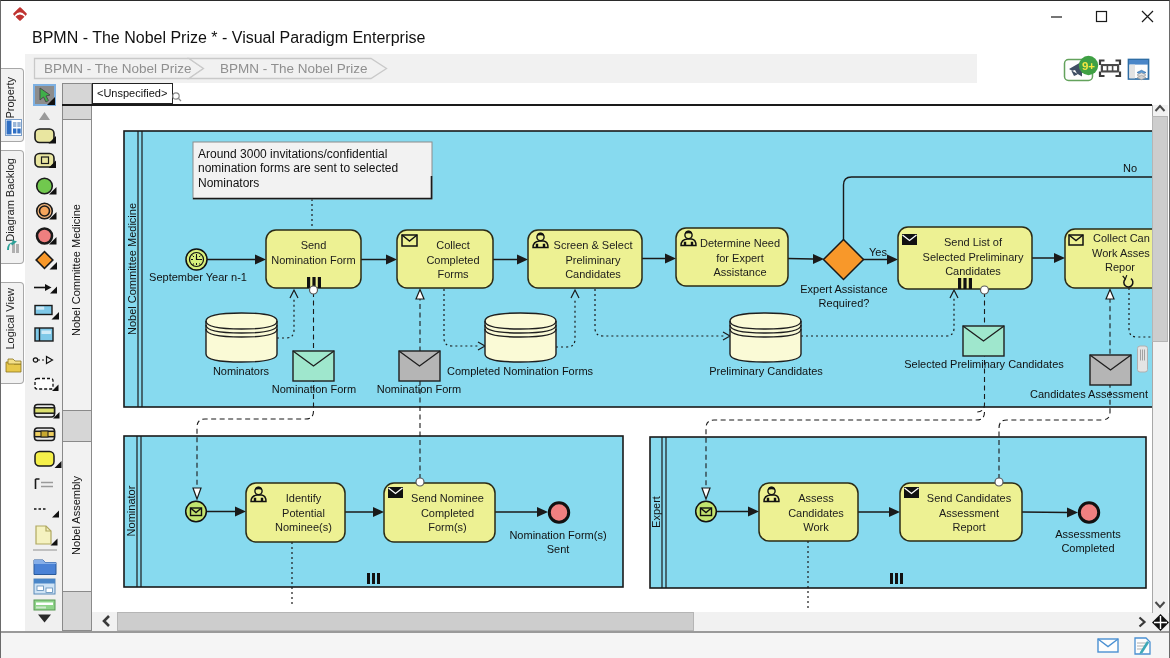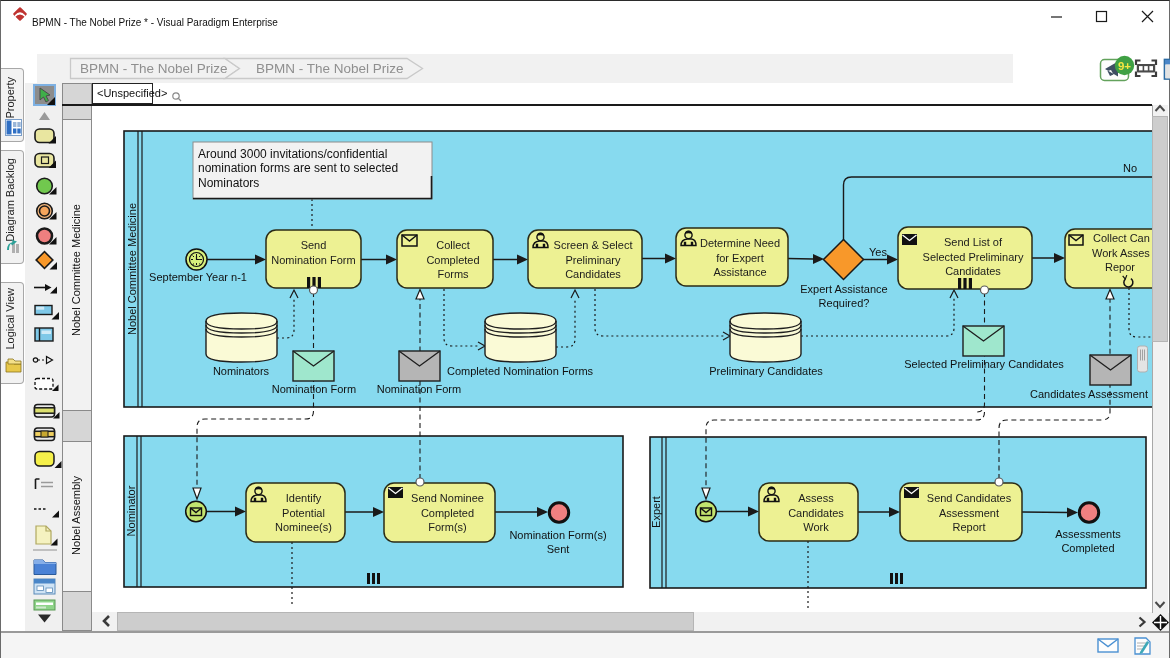--- a/index.html
+++ b/index.html
@@ -2,26 +2,26 @@
 <html><head>
 <meta charset="utf-8">
 <style>
   * { margin:0; padding:0; box-sizing:border-box; }
   html,body { width:1170px; height:658px; overflow:hidden; }
   body { font-family:"Liberation Sans", sans-serif; position:relative; background:#fff; }
   #win { position:absolute; left:0; top:0; width:1170px; height:658px; border:1px solid #6a6a6a; border-top:1px solid #2b2b2b; background:#fff; }
   .abs { position:absolute; }
   
   #titlebar { position:absolute; left:0; top:0; width:1168px; height:31px; background:#fff; }
-  #title-text { position:absolute; left:31px; top:16px; font-size:10px; color:#111; }
+  #title-text { position:absolute; left:31px; top:28px; font-size:16px; color:#111; }
   
   #menubar { position:absolute; left:0; top:31px; width:1168px; height:22px; background:#f0f0f0; border-bottom:1px solid #e4e4e4; }
   #menubar span { position:absolute; top:6px; font-size:11px; color:#1a1a1a; }
   
-  #crumbbar { position:absolute; left:0; top:53px; width:976px; height:29px; background:#f1f1f1;margin-left:36px; }
+  #crumbbar { position:absolute; left:0; top:53px; width:976px; height:29px; background:#f1f1f1; }
   
   #toolrow { position:absolute; left:24px; top:82px; width:1144px; height:22px; background:#fff; }
   
   #tabstrip { position:absolute; left:0; top:53px; width:24px; height:577px; background:#fff; }
   .vtab { position:absolute; left:0; width:23px; background:#f2f2f2; border:1px solid #a8a8a8; border-left:none; border-radius:0 4px 4px 0; }
   .vtab .txt { position:absolute; left:3px; font-size:11px; color:#222; writing-mode:vertical-rl; transform:rotate(180deg); }
   
   #palette { position:absolute; left:24px; top:82px; width:37px; height:548px; background:#f0f0f0; }
   
   #hdrcol { position:absolute; left:61px; top:82px; width:30px; height:548px; background:#f2f2f2; border-left:1px solid #8a8a8a; border-right:1px solid #8a8a8a; }
@@ -119,21 +119,21 @@
   </div>
   <div id="toolrow"></div>
   <div id="palette"></div>
 
   <svg class="abs" style="left:32px;top:83px" width="23" height="22" viewBox="0 0 23 22">
     <rect x="1" y="1" width="21" height="20" fill="#8c8c8c" stroke="#7eb1e3" stroke-width="2"></rect>
     <path d="M7,4 L7,16 L10.5,13 L13,18 L15.5,16.5 L13,12 L17,11 Z" fill="#3fae49" stroke="#4a4a4a" stroke-width="1"></path>
     <path d="M14,21 L22,21 L22,13 Z" fill="#111"></path>
   </svg>
 
-  <div class="abs" style="left:91px;top:82px;width:61px;height:21px;background:#fff;border:1.5px solid #222;font-size:11px;color:#111;line-height:18px;padding-left:4px">&lt;Unspecified&gt;</div>
+  <div class="abs" style="left:91px;top:82px;width:81px;height:21px;background:#fff;border:1.5px solid #222;font-size:11px;color:#111;line-height:18px;padding-left:4px">&lt;Unspecified&gt;</div>
   <svg class="abs" style="left:170px;top:90px" width="12" height="12" viewBox="0 0 12 12">
     <circle cx="5" cy="5" r="3.2" fill="none" stroke="#8a8a8a" stroke-width="1.2"></circle>
     <line x1="7.5" y1="7.5" x2="10" y2="10" stroke="#8a8a8a" stroke-width="1.2"></line>
   </svg>
 
   <svg class="abs" style="left:24px;top:106px" width="37" height="524" viewBox="0 0 37 524">
     <g transform="translate(0,-106)">
       <path d="M14,119 l5.5,-8 5.5,8 Z" fill="#9a9a9a"></path>
       <g stroke="#1a1a1a" stroke-width="1.6">
         <rect x="10" y="128" width="19" height="13.5" rx="4.5" fill="#e9e6a0"></rect>

